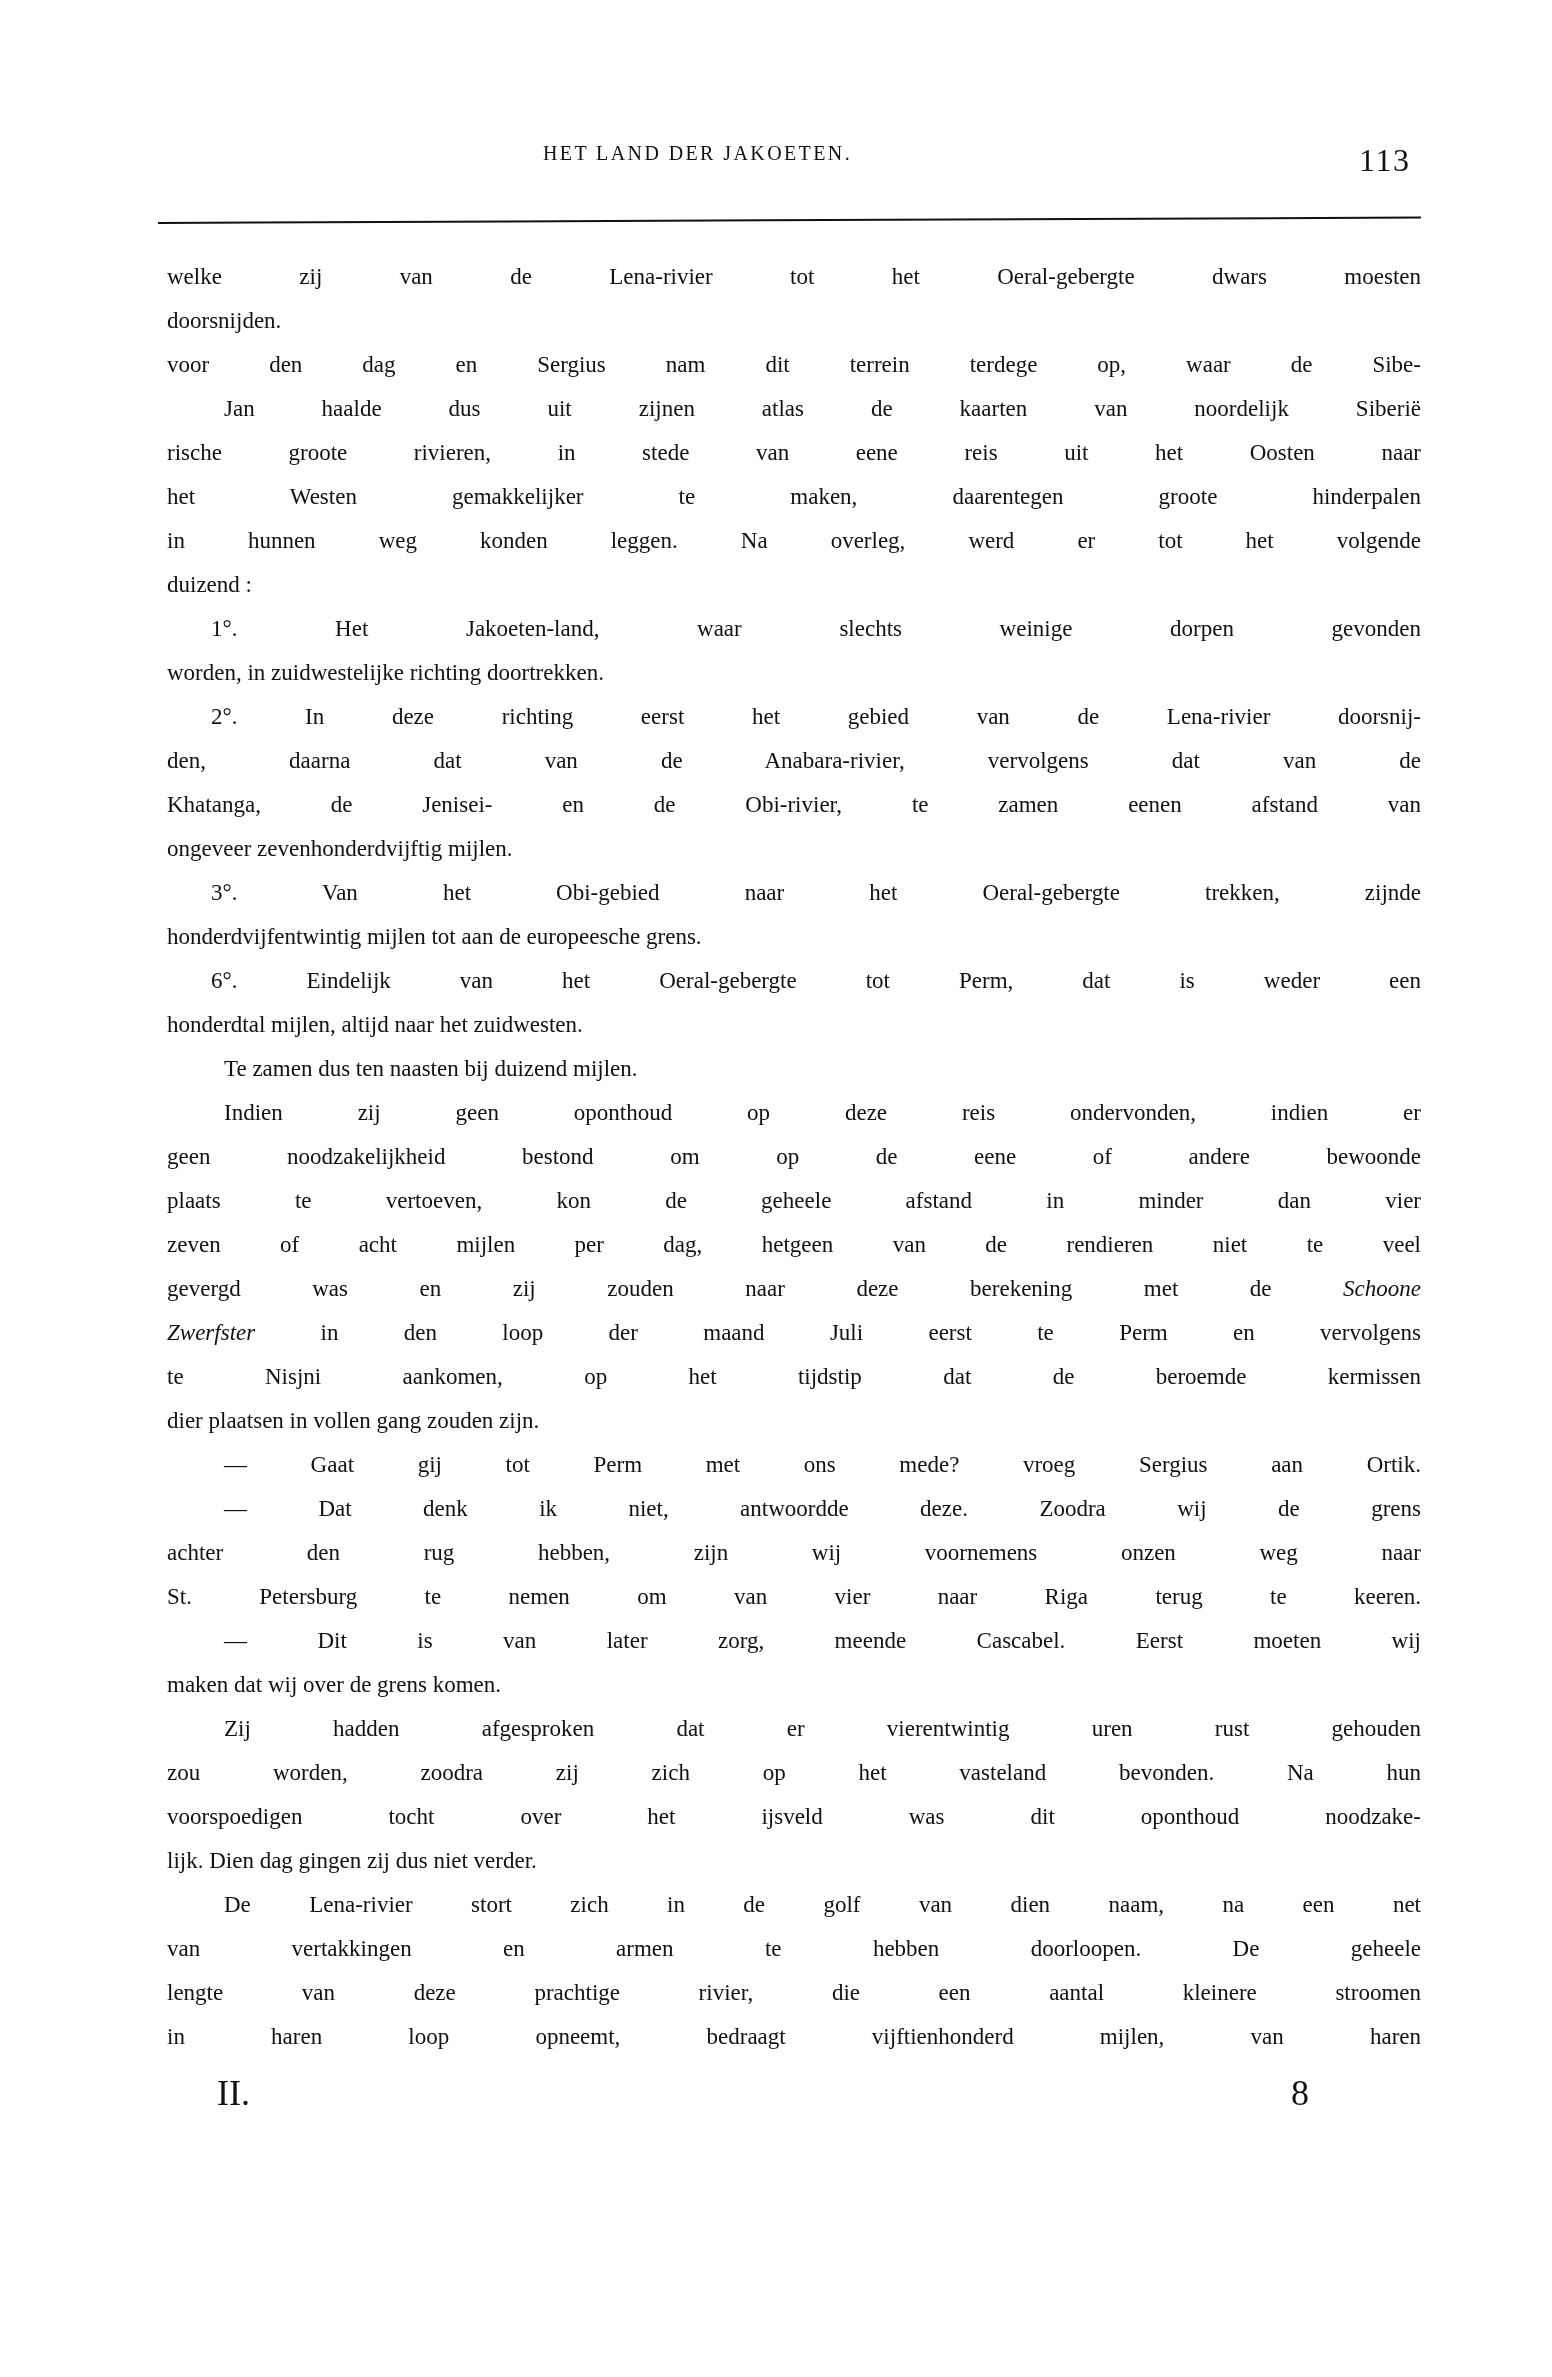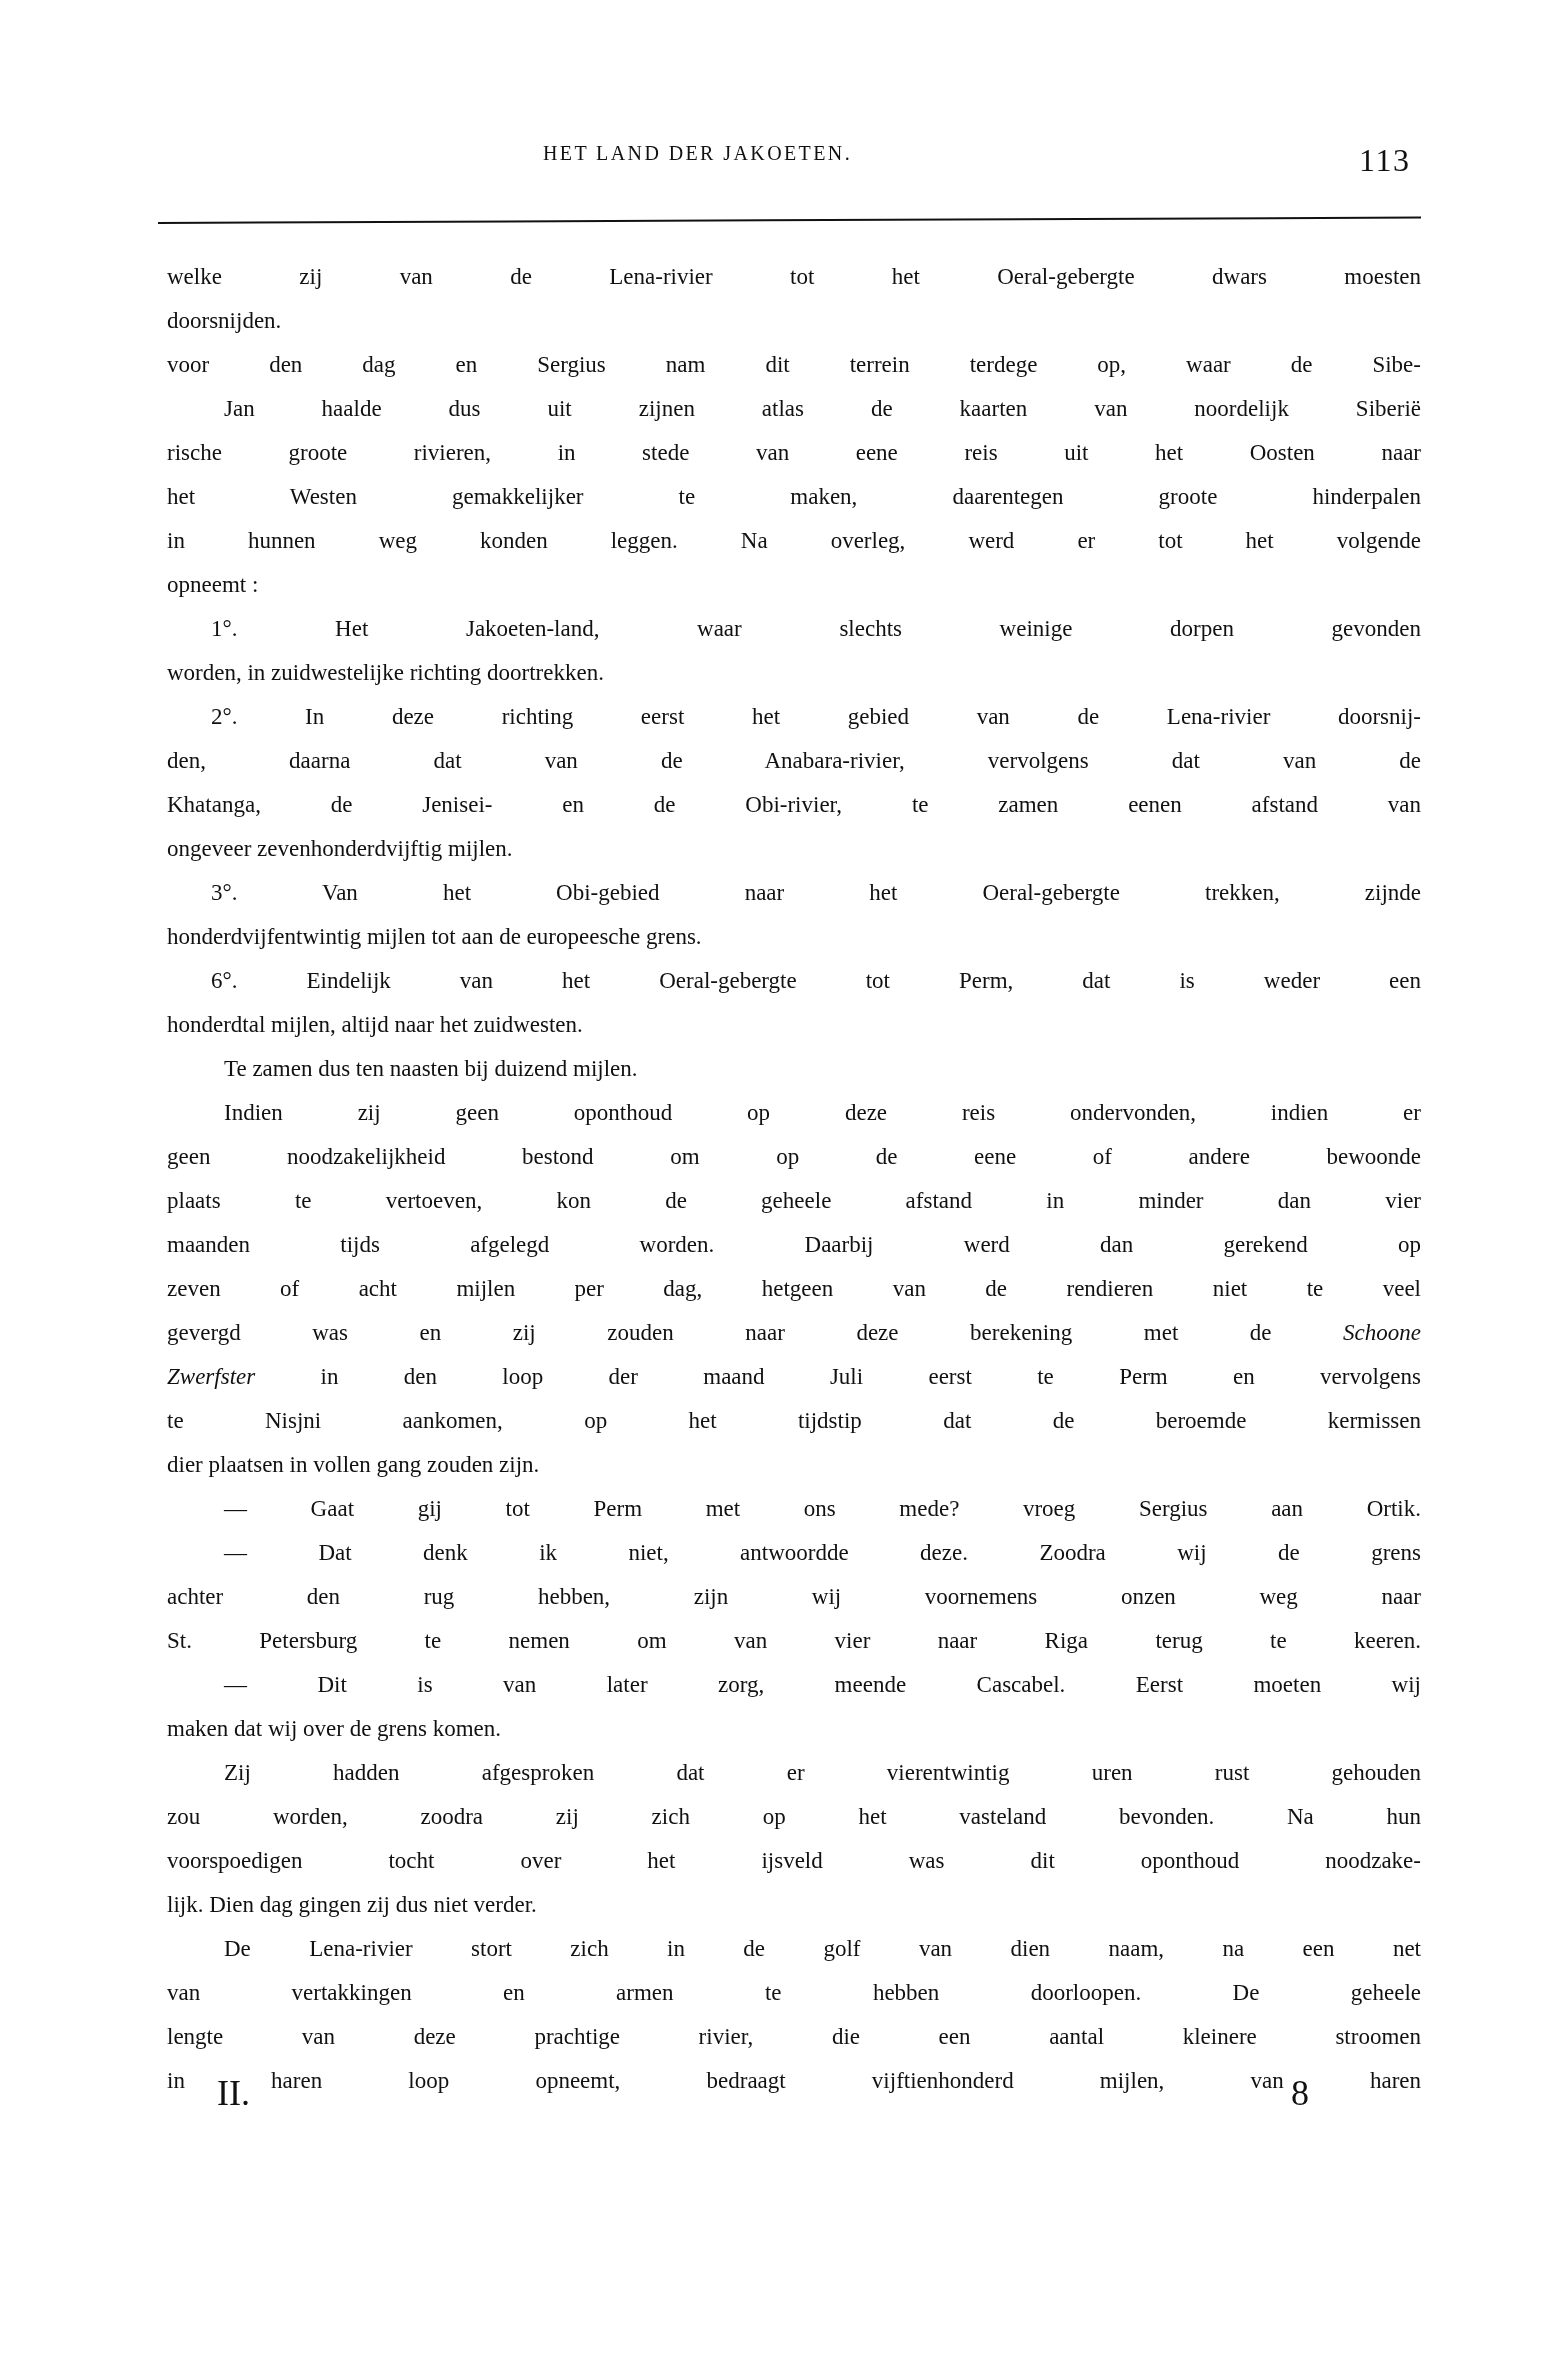--- a/index.html
+++ b/index.html
@@ -28,36 +28,35 @@
 <div class="rule"></div>
 
 <div class="text" id="text-body">
     <div class="line " style="white-space: nowrap;"><span>welke zij van de Lena-rivier tot het Oeral-gebergte dwars moesten</span></div>
     <div class="line last"><span>doorsnijden.</span></div>
     <div class="line " style="white-space: nowrap;"><span>voor den dag en Sergius nam dit terrein terdege op, waar de Sibe-</span></div>
     <div class="line indent" style="white-space: nowrap;"><span>Jan haalde dus uit zijnen atlas de kaarten van noordelijk Siberië</span></div>
     <div class="line " style="white-space: nowrap;"><span>rische groote rivieren, in stede van eene reis uit het Oosten naar</span></div>
     <div class="line " style="white-space: nowrap;"><span>het Westen gemakkelijker te maken, daarentegen groote hinderpalen</span></div>
     <div class="line " style="white-space: nowrap;"><span>in hunnen weg konden leggen. Na overleg, werd er tot het volgende</span></div>
-    <div class="line last"><span>opneemt :</span></div>
+    <div class="line last"><span>duizend :</span></div>
     <div class="line indent-bullet" style="white-space: nowrap;"><span>1°. Het Jakoeten-land, waar slechts weinige dorpen gevonden</span></div>
     <div class="line last"><span>worden, in zuidwestelijke richting doortrekken.</span></div>
     <div class="line indent-bullet" style="white-space: nowrap;"><span>2°. In deze richting eerst het gebied van de Lena-rivier doorsnij-</span></div>
     <div class="line " style="white-space: nowrap;"><span>den, daarna dat van de Anabara-rivier, vervolgens dat van de</span></div>
     <div class="line " style="white-space: nowrap;"><span>Khatanga, de Jenisei- en de Obi-rivier, te zamen eenen afstand van</span></div>
     <div class="line last"><span>ongeveer zevenhonderdvijftig mijlen.</span></div>
     <div class="line indent-bullet" style="white-space: nowrap;"><span>3°. Van het Obi-gebied naar het Oeral-gebergte trekken, zijnde</span></div>
     <div class="line last"><span>honderdvijfentwintig mijlen tot aan de europeesche grens.</span></div>
     <div class="line indent-bullet" style="white-space: nowrap;"><span>6°. Eindelijk van het Oeral-gebergte tot Perm, dat is weder een</span></div>
     <div class="line last"><span>honderdtal mijlen, altijd naar het zuidwesten.</span></div>
     <div class="line indent last"><span>Te zamen dus ten naasten bij duizend mijlen.</span></div>
     <div class="line indent" style="white-space: nowrap;"><span>Indien zij geen oponthoud op deze reis ondervonden, indien er</span></div>
     <div class="line " style="white-space: nowrap;"><span>geen noodzakelijkheid bestond om op de eene of andere bewoonde</span></div>
     <div class="line " style="white-space: nowrap;"><span>plaats te vertoeven, kon de geheele afstand in minder dan vier</span></div>
-    <div class="line " style="white-space: nowrap;"><span>maanden tijds afgelegd worden. Daarbij werd dan gerekend op</span></div>
     <div class="line " style="white-space: nowrap;"><span>zeven of acht mijlen per dag, hetgeen van de rendieren niet te veel</span></div>
     <div class="line " style="white-space: nowrap; letter-spacing: 0px;"><span>gevergd was en zij zouden naar deze berekening met de</span> <span class="ital">Schoone</span></div>
     <div class="line " style="white-space: nowrap; letter-spacing: 0px;"><span class="ital">Zwerfster</span> <span>in den loop der maand Juli eerst te Perm en vervolgens</span></div>
     <div class="line " style="white-space: nowrap;"><span>te Nisjni aankomen, op het tijdstip dat de beroemde kermissen</span></div>
     <div class="line last"><span>dier plaatsen in vollen gang zouden zijn.</span></div>
     <div class="line indent" style="white-space: nowrap;"><span>— Gaat gij tot Perm met ons mede? vroeg Sergius aan Ortik.</span></div>
     <div class="line indent" style="white-space: nowrap;"><span>— Dat denk ik niet, antwoordde deze. Zoodra wij de grens</span></div>
     <div class="line " style="white-space: nowrap;"><span>achter den rug hebben, zijn wij voornemens onzen weg naar</span></div>
     <div class="line " style="white-space: nowrap;"><span>St. Petersburg te nemen om van vier naar Riga terug te keeren.</span></div>
     <div class="line indent" style="white-space: nowrap;"><span>— Dit is van later zorg, meende Cascabel. Eerst moeten wij</span></div>

